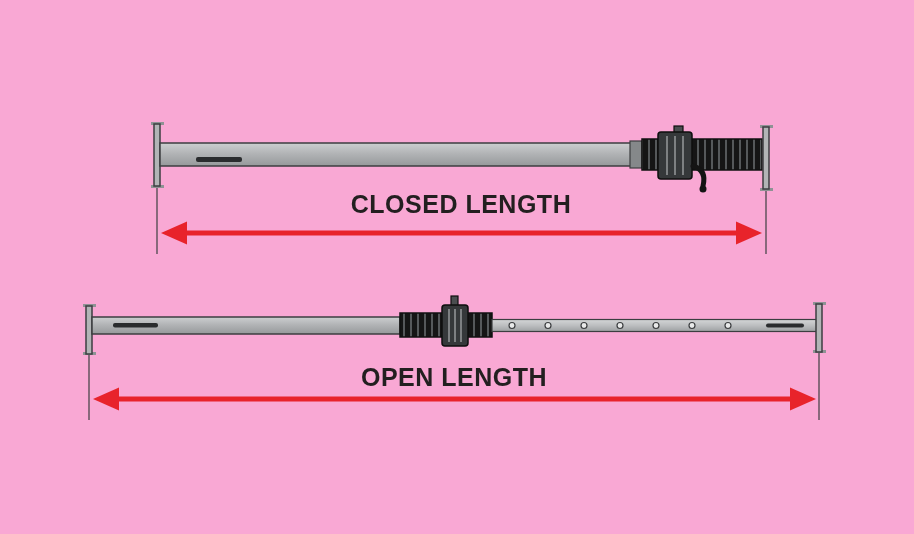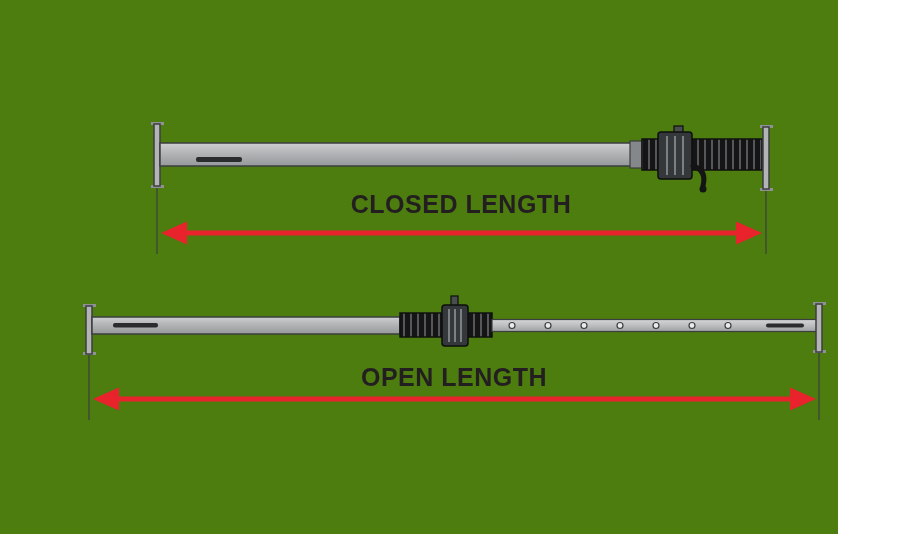--- a/index.html
+++ b/index.html
@@ -2,23 +2,23 @@
 <html><head>
 <meta charset="utf-8">
 <style>
   html, body {
     margin: 0;
     padding: 0;
     background: #ffffff;
   }
   .stage {
     position: relative;
-    width: 838px;
+    width: 914px;
     height: 534px;
-    background: #4d7c0f;
+    background: #f9a8d4;
     overflow: hidden;
     font-family: "Liberation Sans", sans-serif;
   }
   svg { display: block; }
   .dim-label {
     font-family: "Liberation Sans", sans-serif;
     font-size: 25px;
     font-weight: 600;
     letter-spacing: 0.5px;
   }

